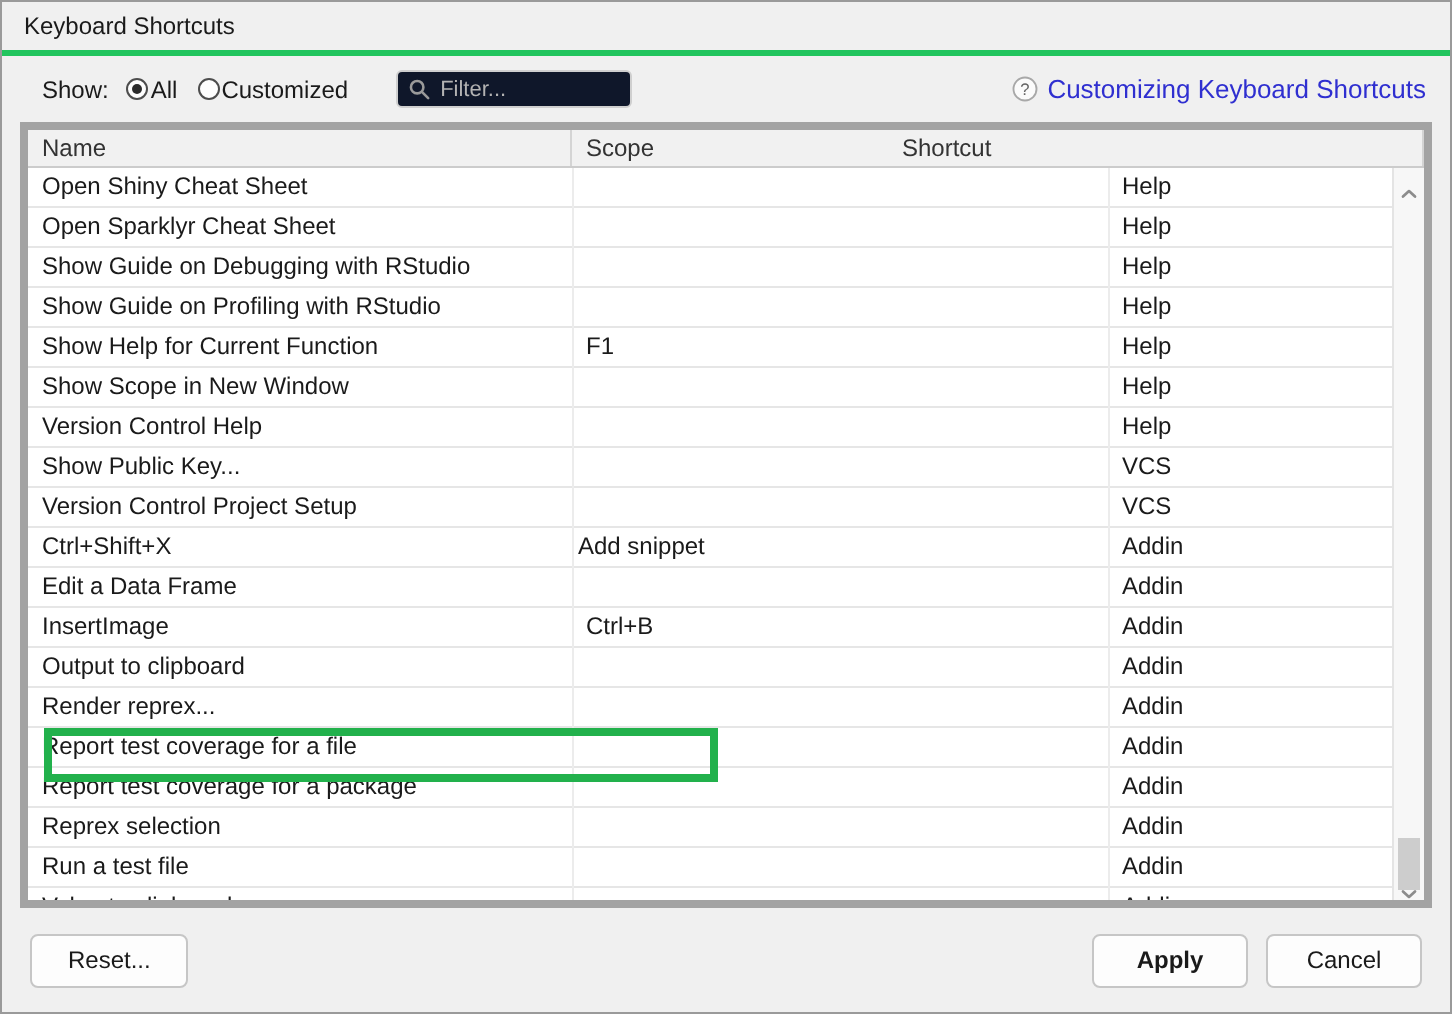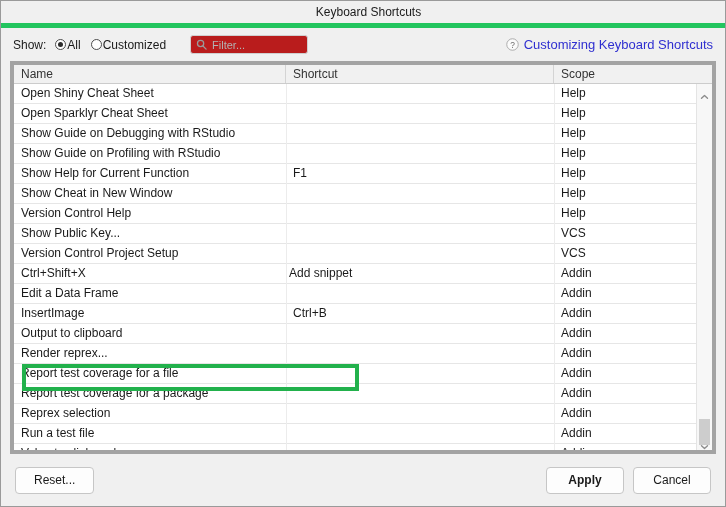--- a/index.html
+++ b/index.html
@@ -28,46 +28,46 @@
     box-sizing: border-box;
     display: flex;
     flex-direction: column;
   }
 
   
   #titlebar {
     height: 27px;
     min-height: 27px;
     background: #f0f0f0;
-    border-bottom: 5px solid #22c55e;
+    border-bottom: 3px solid #22c55e;
     display: flex;
     align-items: center;
     padding-left: 11px;
     box-sizing: border-box;
-    justify-content: center;
   }
   #titlebar .title-text {
     font-size: 12px;
     color: #1a1a1a;
   }
 
   
   #filterbar {
     height: 33px;
     min-height: 33px;
     display: flex;
     align-items: center;
     padding: 0 12px 0 12px;
     box-sizing: border-box;
     position: relative;
   }
   .show-label {
     font-size: 12px;
     color: #1a1a1a;
     margin-right: 9px;
+    margin-left: 8px;
   }
   .radio-group {
     display: flex;
     align-items: flex-end;
   }
   .radio-opt {
     display: flex;
     align-items: center;
     margin-right: 10px;
     cursor: default;
@@ -92,21 +92,21 @@
   }
   .radio-label {
     font-size: 12px;
     color: #1a1a1a;
   }
 
   #search-box {
     width: 118px;
     height: 19px;
     margin-left: 14px;
-    background: #b91c1c;
+    background: #0f172a;
     border: 1px solid #cfcfcf;
     border-radius: 3px;
     box-sizing: border-box;
     display: flex;
     align-items: center;
     padding-left: 5px;
   }
   .search-icon {
     width: 11px; height: 11px;
     margin-right: 5px;
@@ -325,22 +325,22 @@
         </svg>
       </span>
       <a id="help-link" href="#" style="color: rgb(47, 47, 208);">Customizing Keyboard Shortcuts</a>
     </div>
   </div>
 
   <div id="table-wrap">
 
     <div id="table-head">
       <div class="th col-name">Name</div>
+      <div class="th col-scope">Scope</div>
       <div class="th col-shortcut">Shortcut</div>
-      <div class="th col-scope">Scope</div>
     </div>
 
     <div id="table-body">
       <div class="vsep" id="vsep1"></div>
       <div class="vsep" id="vsep2"></div>
 
     <div class="trow">
           <div class="td col-name">Open Shiny Cheat Sheet</div>
           <div class="td col-shortcut"></div>
           <div class="td col-scope">Help</div>
@@ -359,21 +359,21 @@
           <div class="td col-name">Show Guide on Profiling with RStudio</div>
           <div class="td col-shortcut"></div>
           <div class="td col-scope">Help</div>
         </div>
         <div class="trow">
           <div class="td col-name">Show Help for Current Function</div>
           <div class="td col-shortcut">F1</div>
           <div class="td col-scope">Help</div>
         </div>
         <div class="trow">
-          <div class="td col-name">Show Cheat in New Window</div>
+          <div class="td col-name">Show Scope in New Window</div>
           <div class="td col-shortcut"></div>
           <div class="td col-scope">Help</div>
         </div>
         <div class="trow">
           <div class="td col-name">Version Control Help</div>
           <div class="td col-shortcut"></div>
           <div class="td col-scope">Help</div>
         </div>
         <div class="trow">
           <div class="td col-name">Show Public Key...</div>

